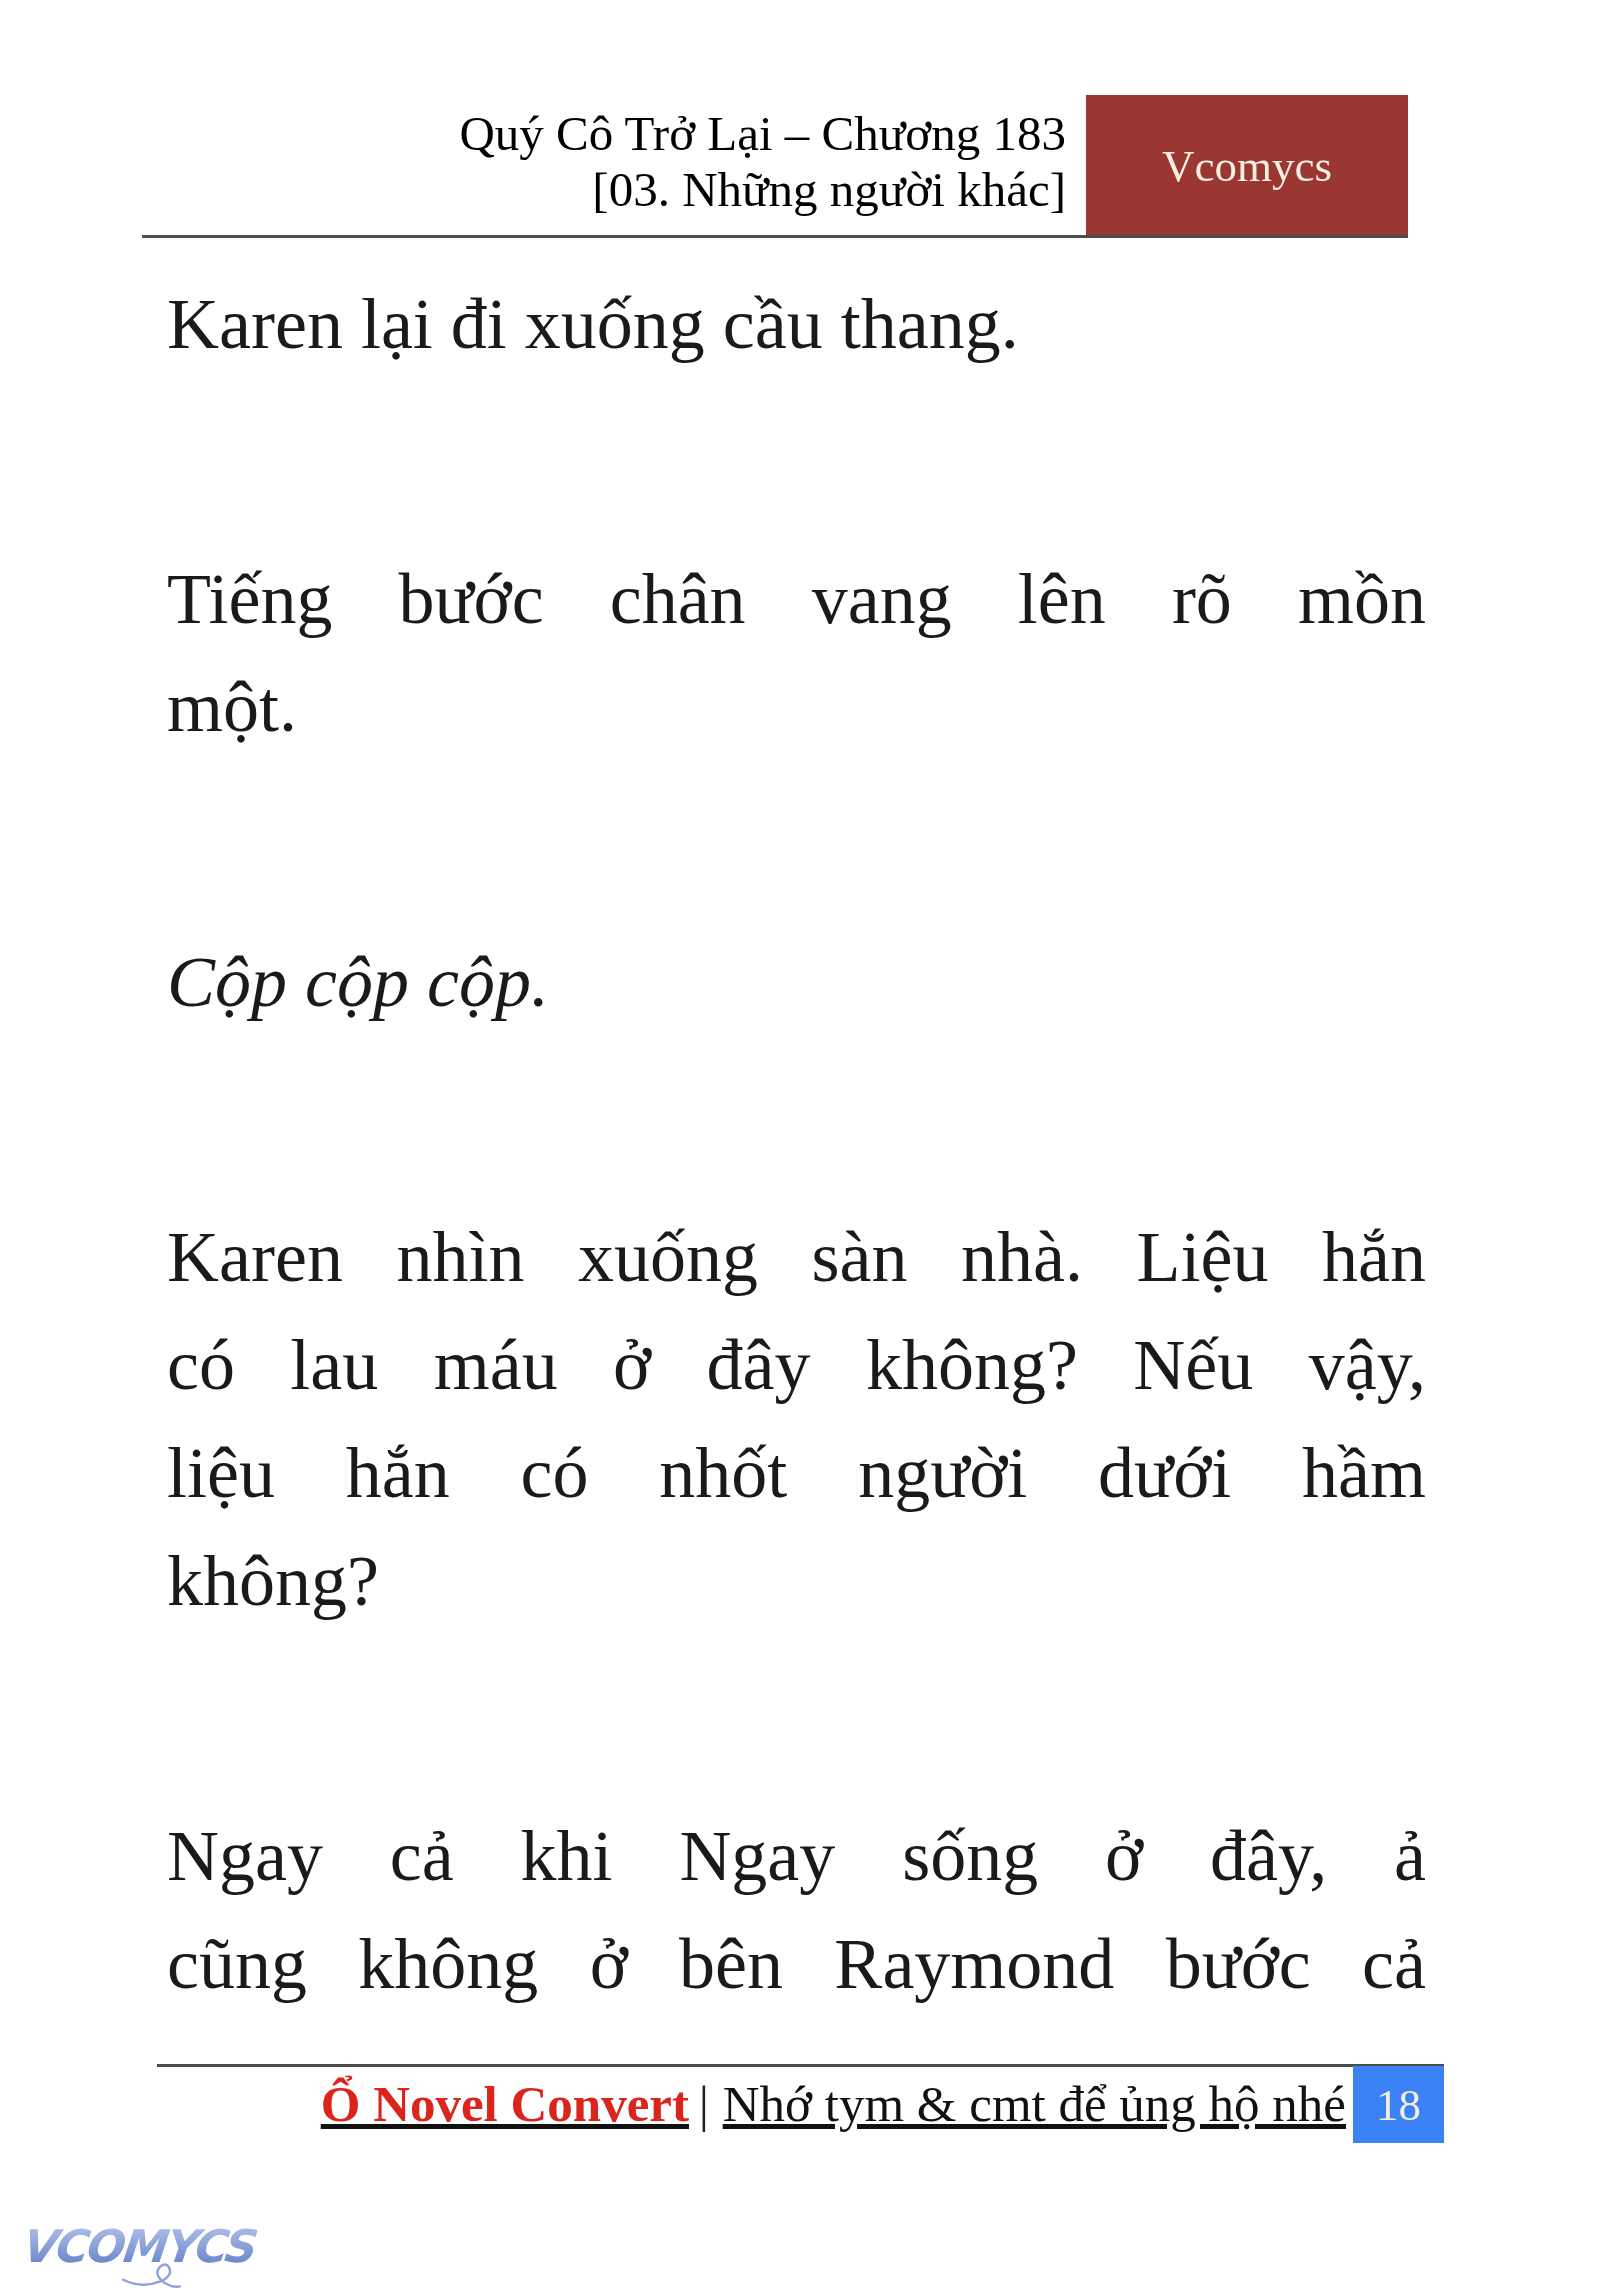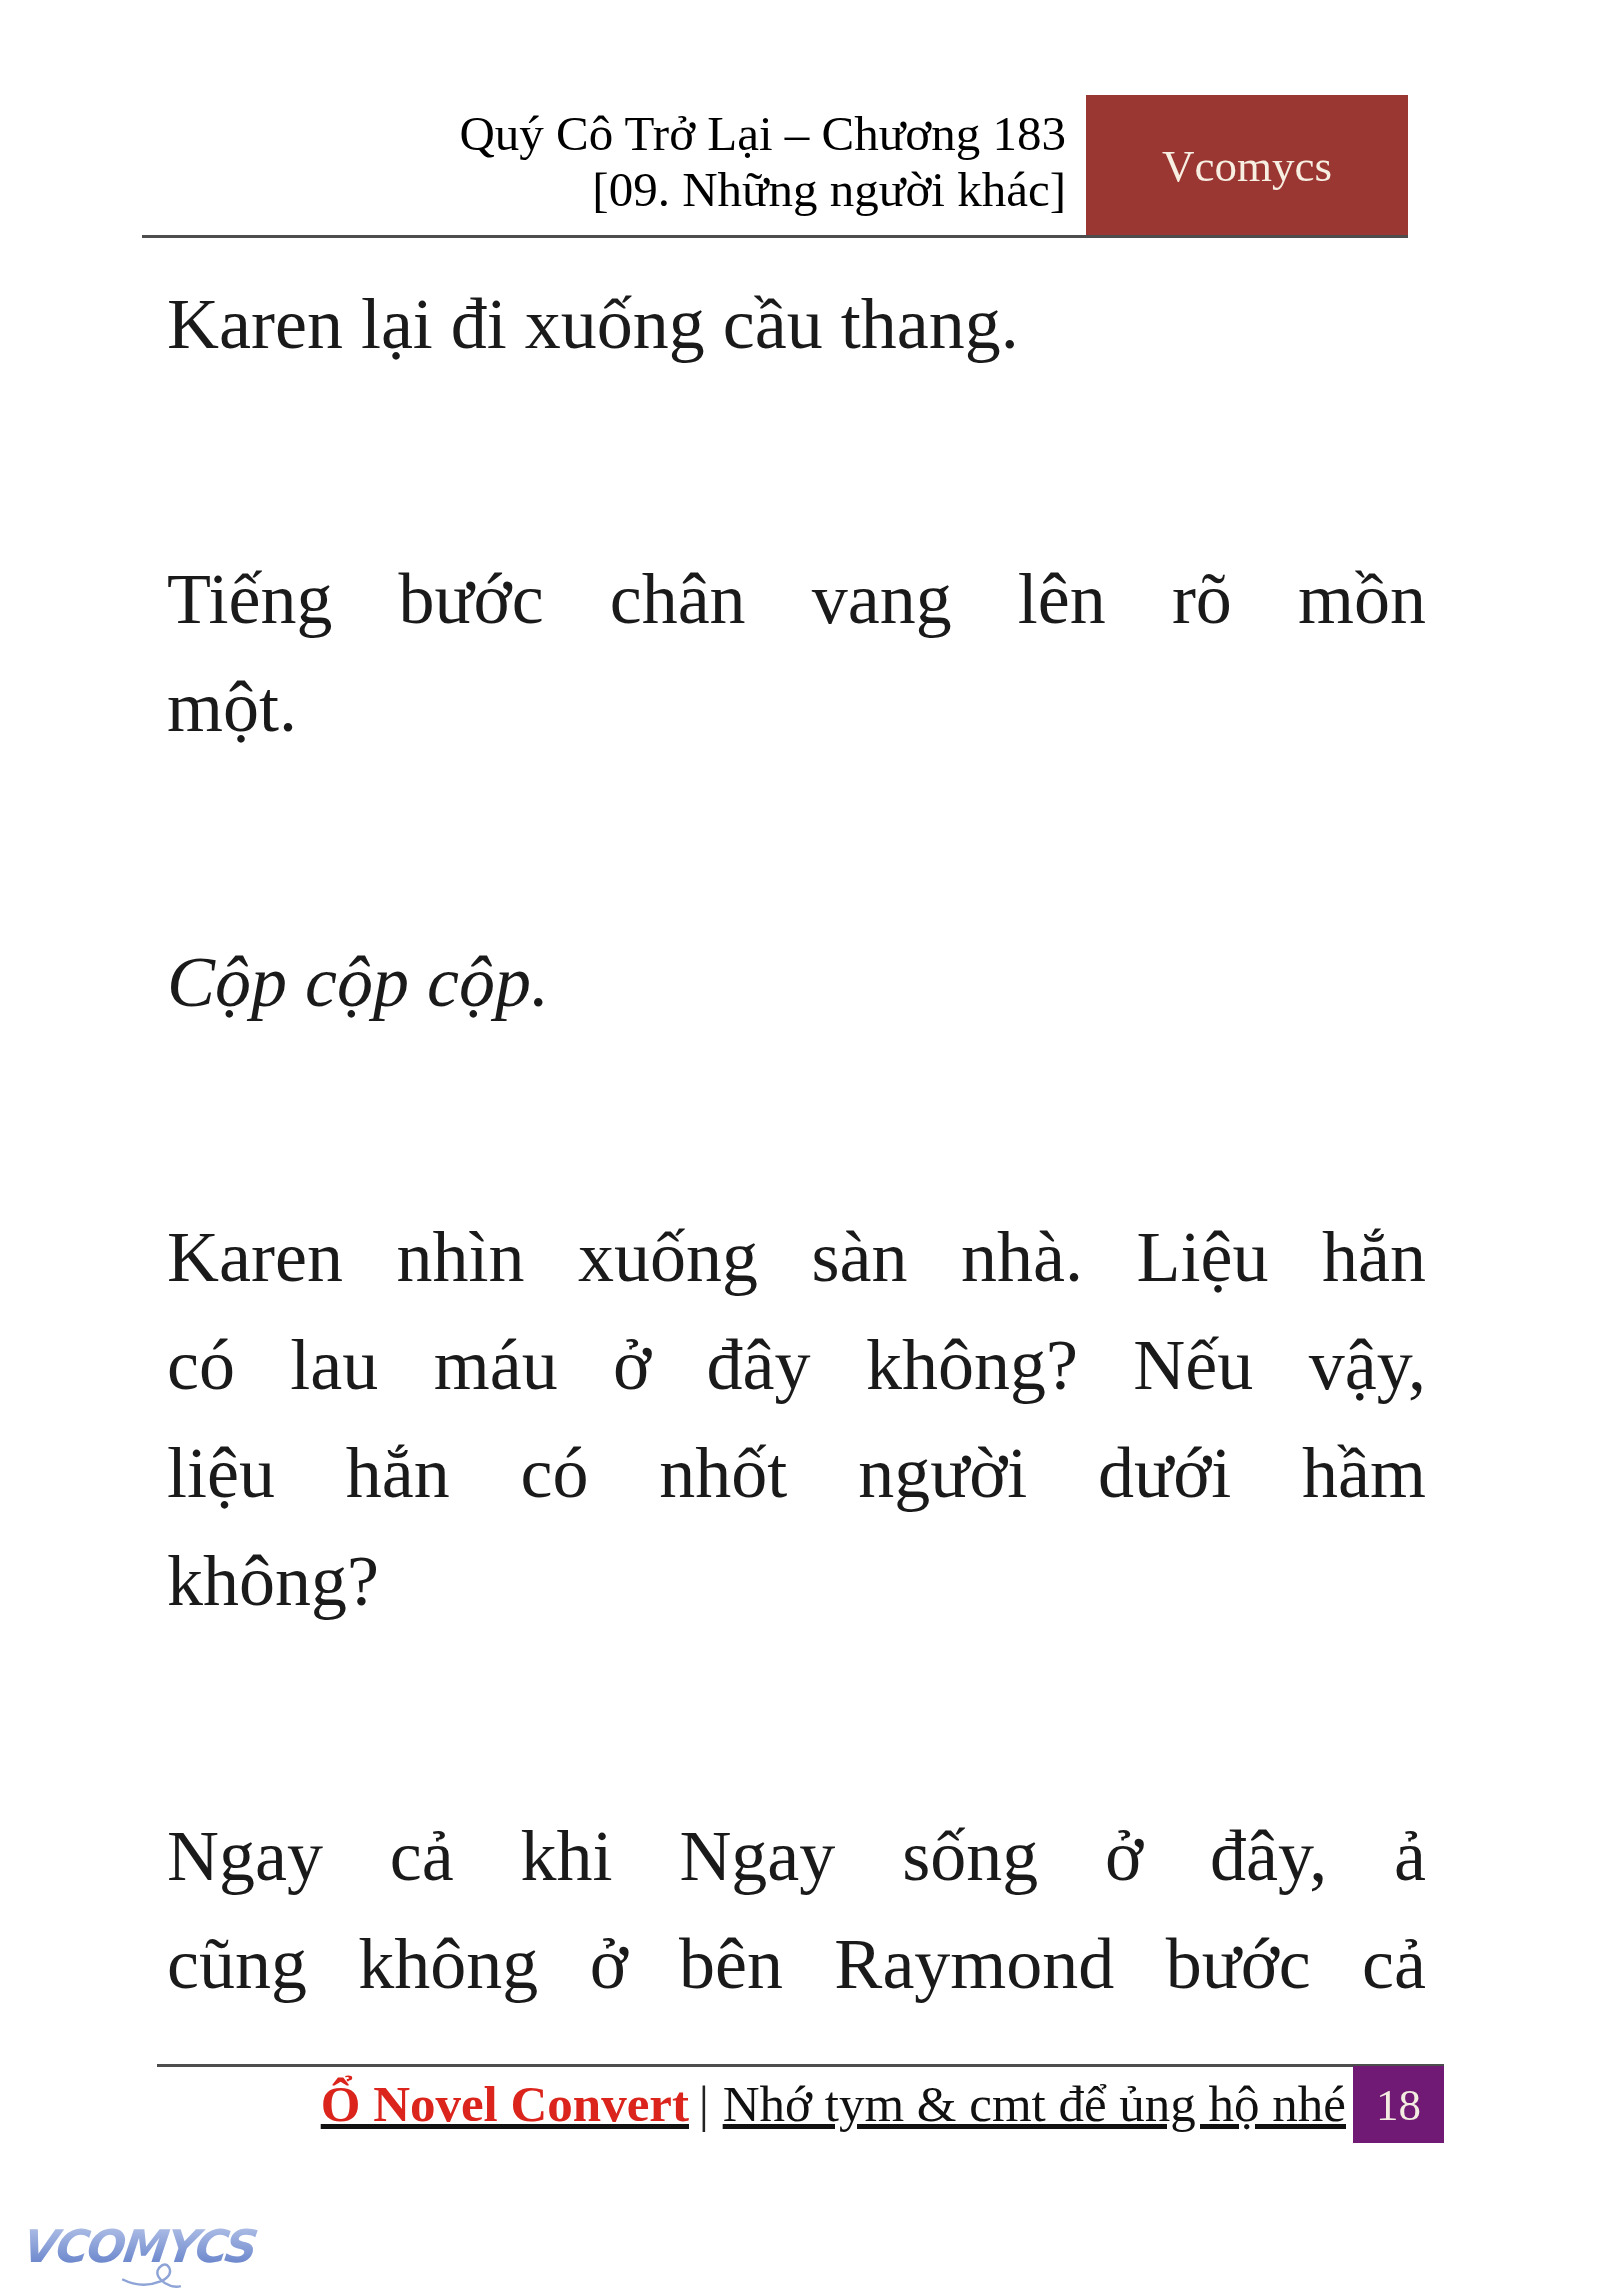--- a/index.html
+++ b/index.html
@@ -94,21 +94,21 @@
     color: #da241c;
     font-weight: bold;
   }
   .footer-sep { color: #222; padding: 0 13.7px 0 9.8px; font-weight: normal; }
   .page-number-box {
     position: absolute;
     left: 1353px;
     top: 2066px;
     width: 91px;
     height: 77px;
-    background: #701a75;
+    background: #3b82f6;
     color: #f3ece0;
     font-size: 45px;
     display: flex;
     align-items: center;
     justify-content: center;
   }
 
   
   .watermark {
     position: absolute;
@@ -118,21 +118,21 @@
     height: 90px;
   }
 </style>
 </head>
 <body>
 
 <div class="page">
 
   <div class="header-title">
     <div>Quý Cô Trở Lại – Chương 183</div>
-    <div>[09. Những người khác]</div>
+    <div>[03. Những người khác]</div>
   </div>
 
   <div class="brand-box">
     <div>Vcomycs</div>
   </div>
 
   <div class="header-rule"></div>
 
   <div class="body-text">
 

